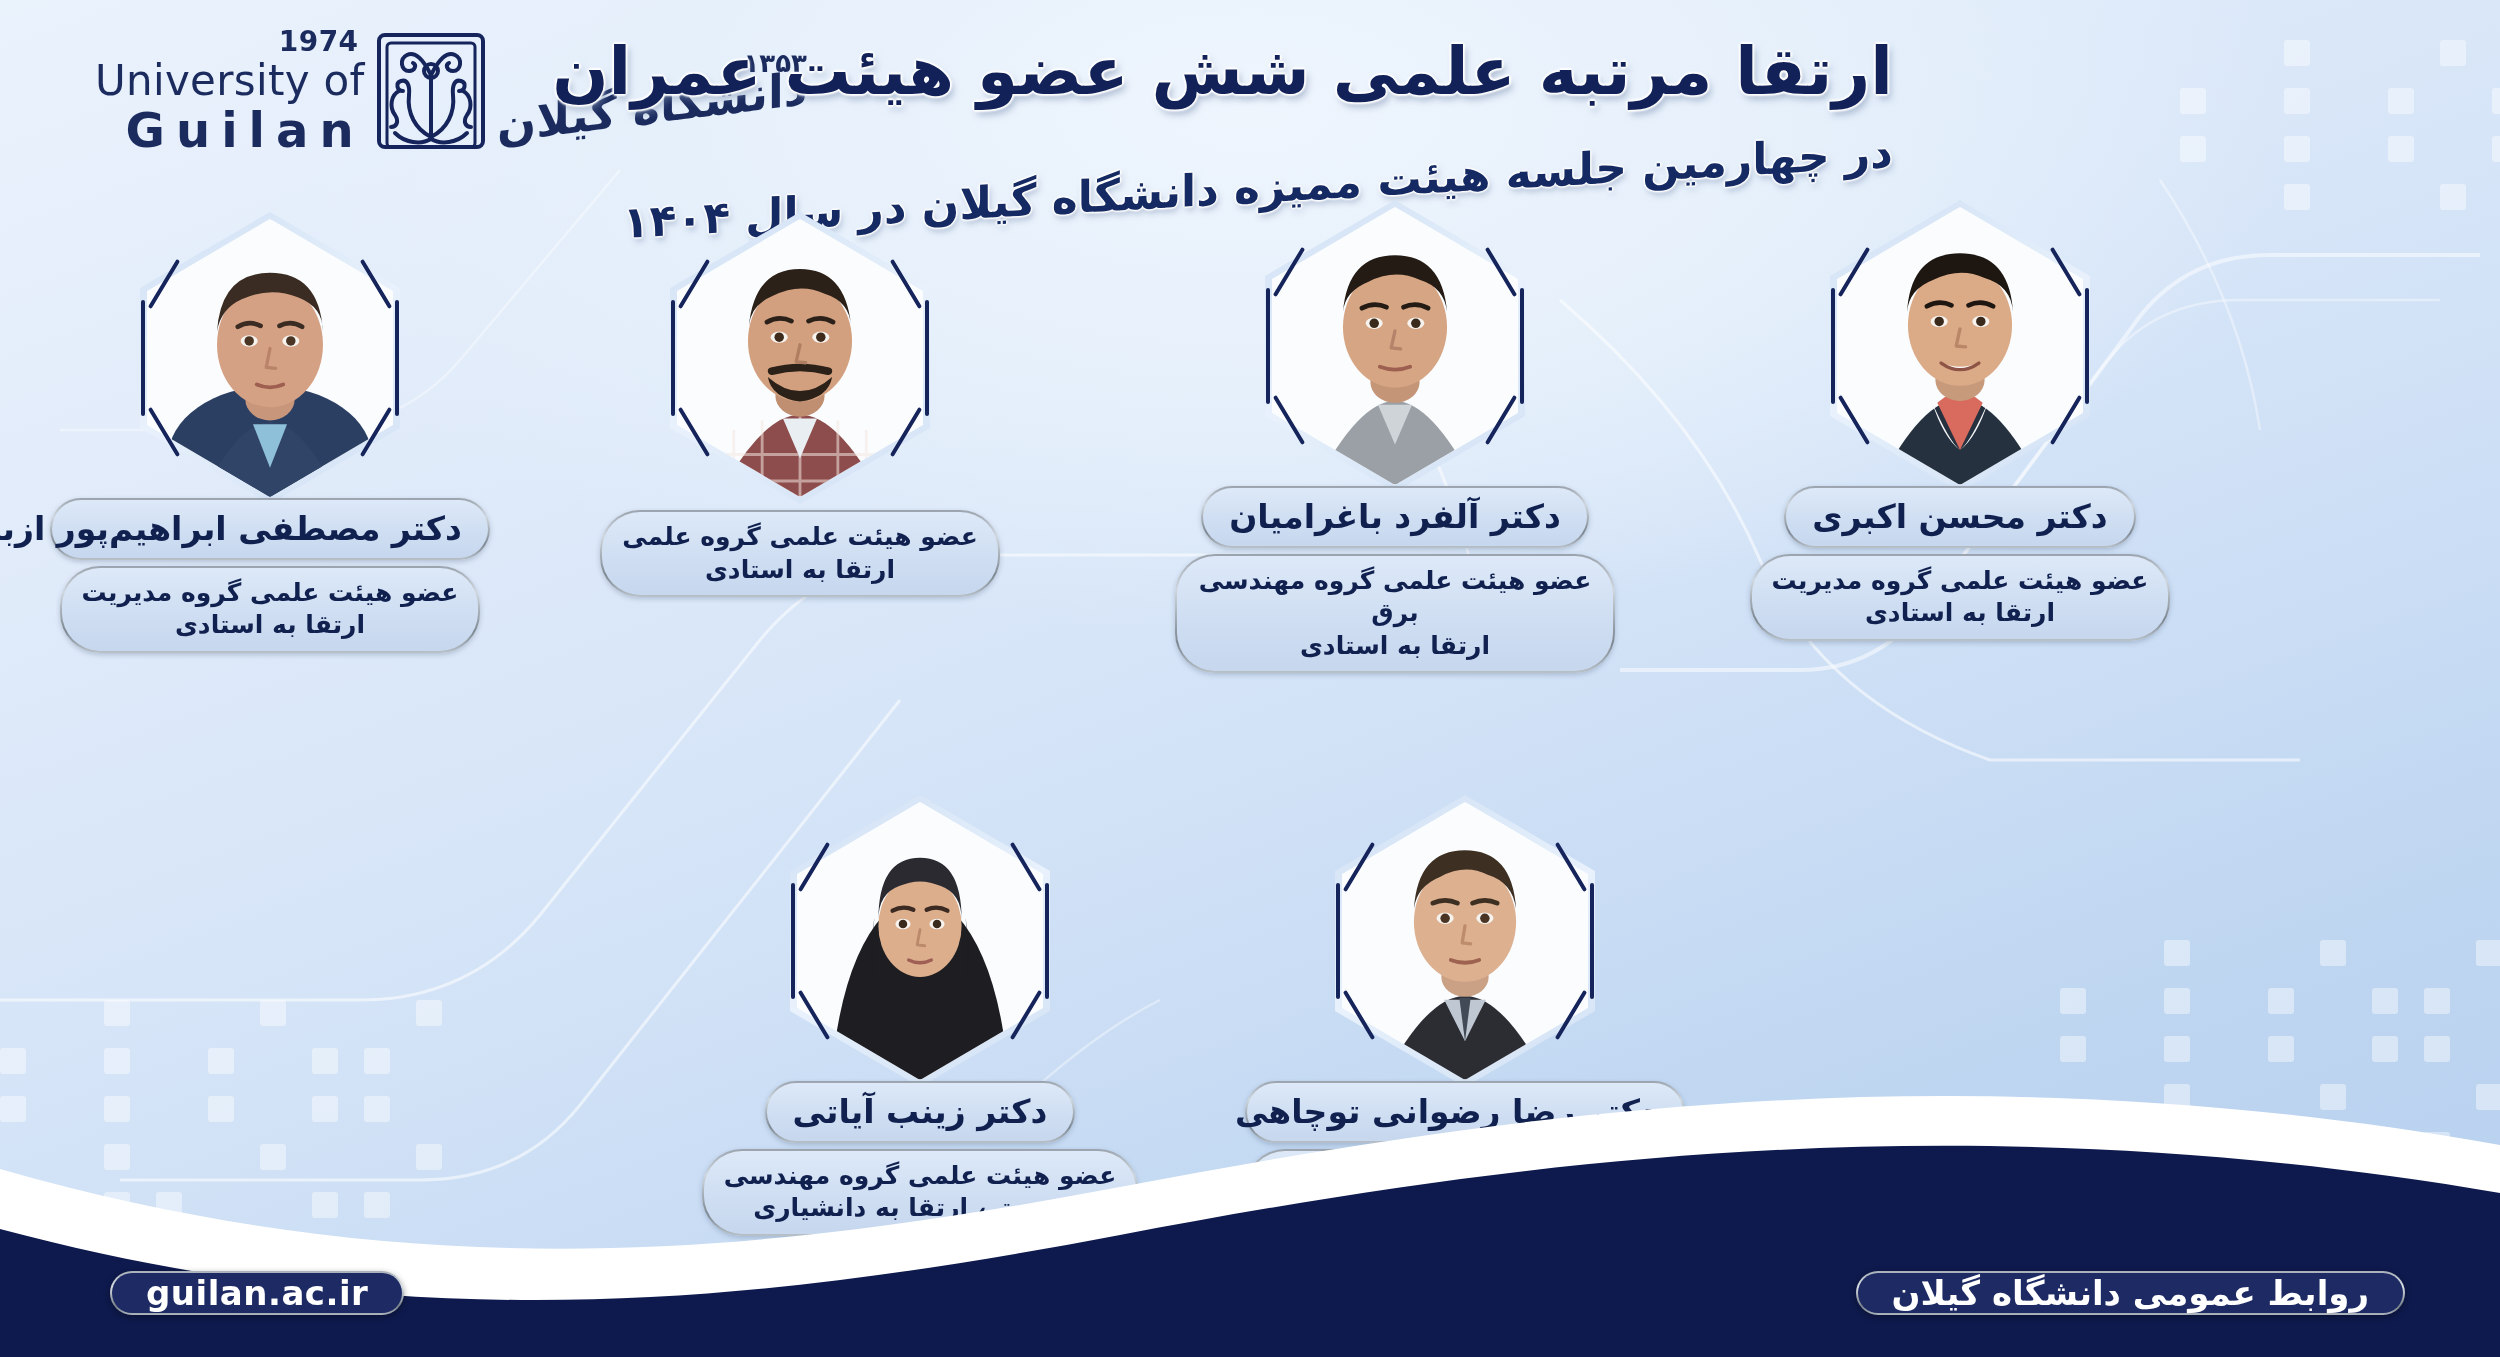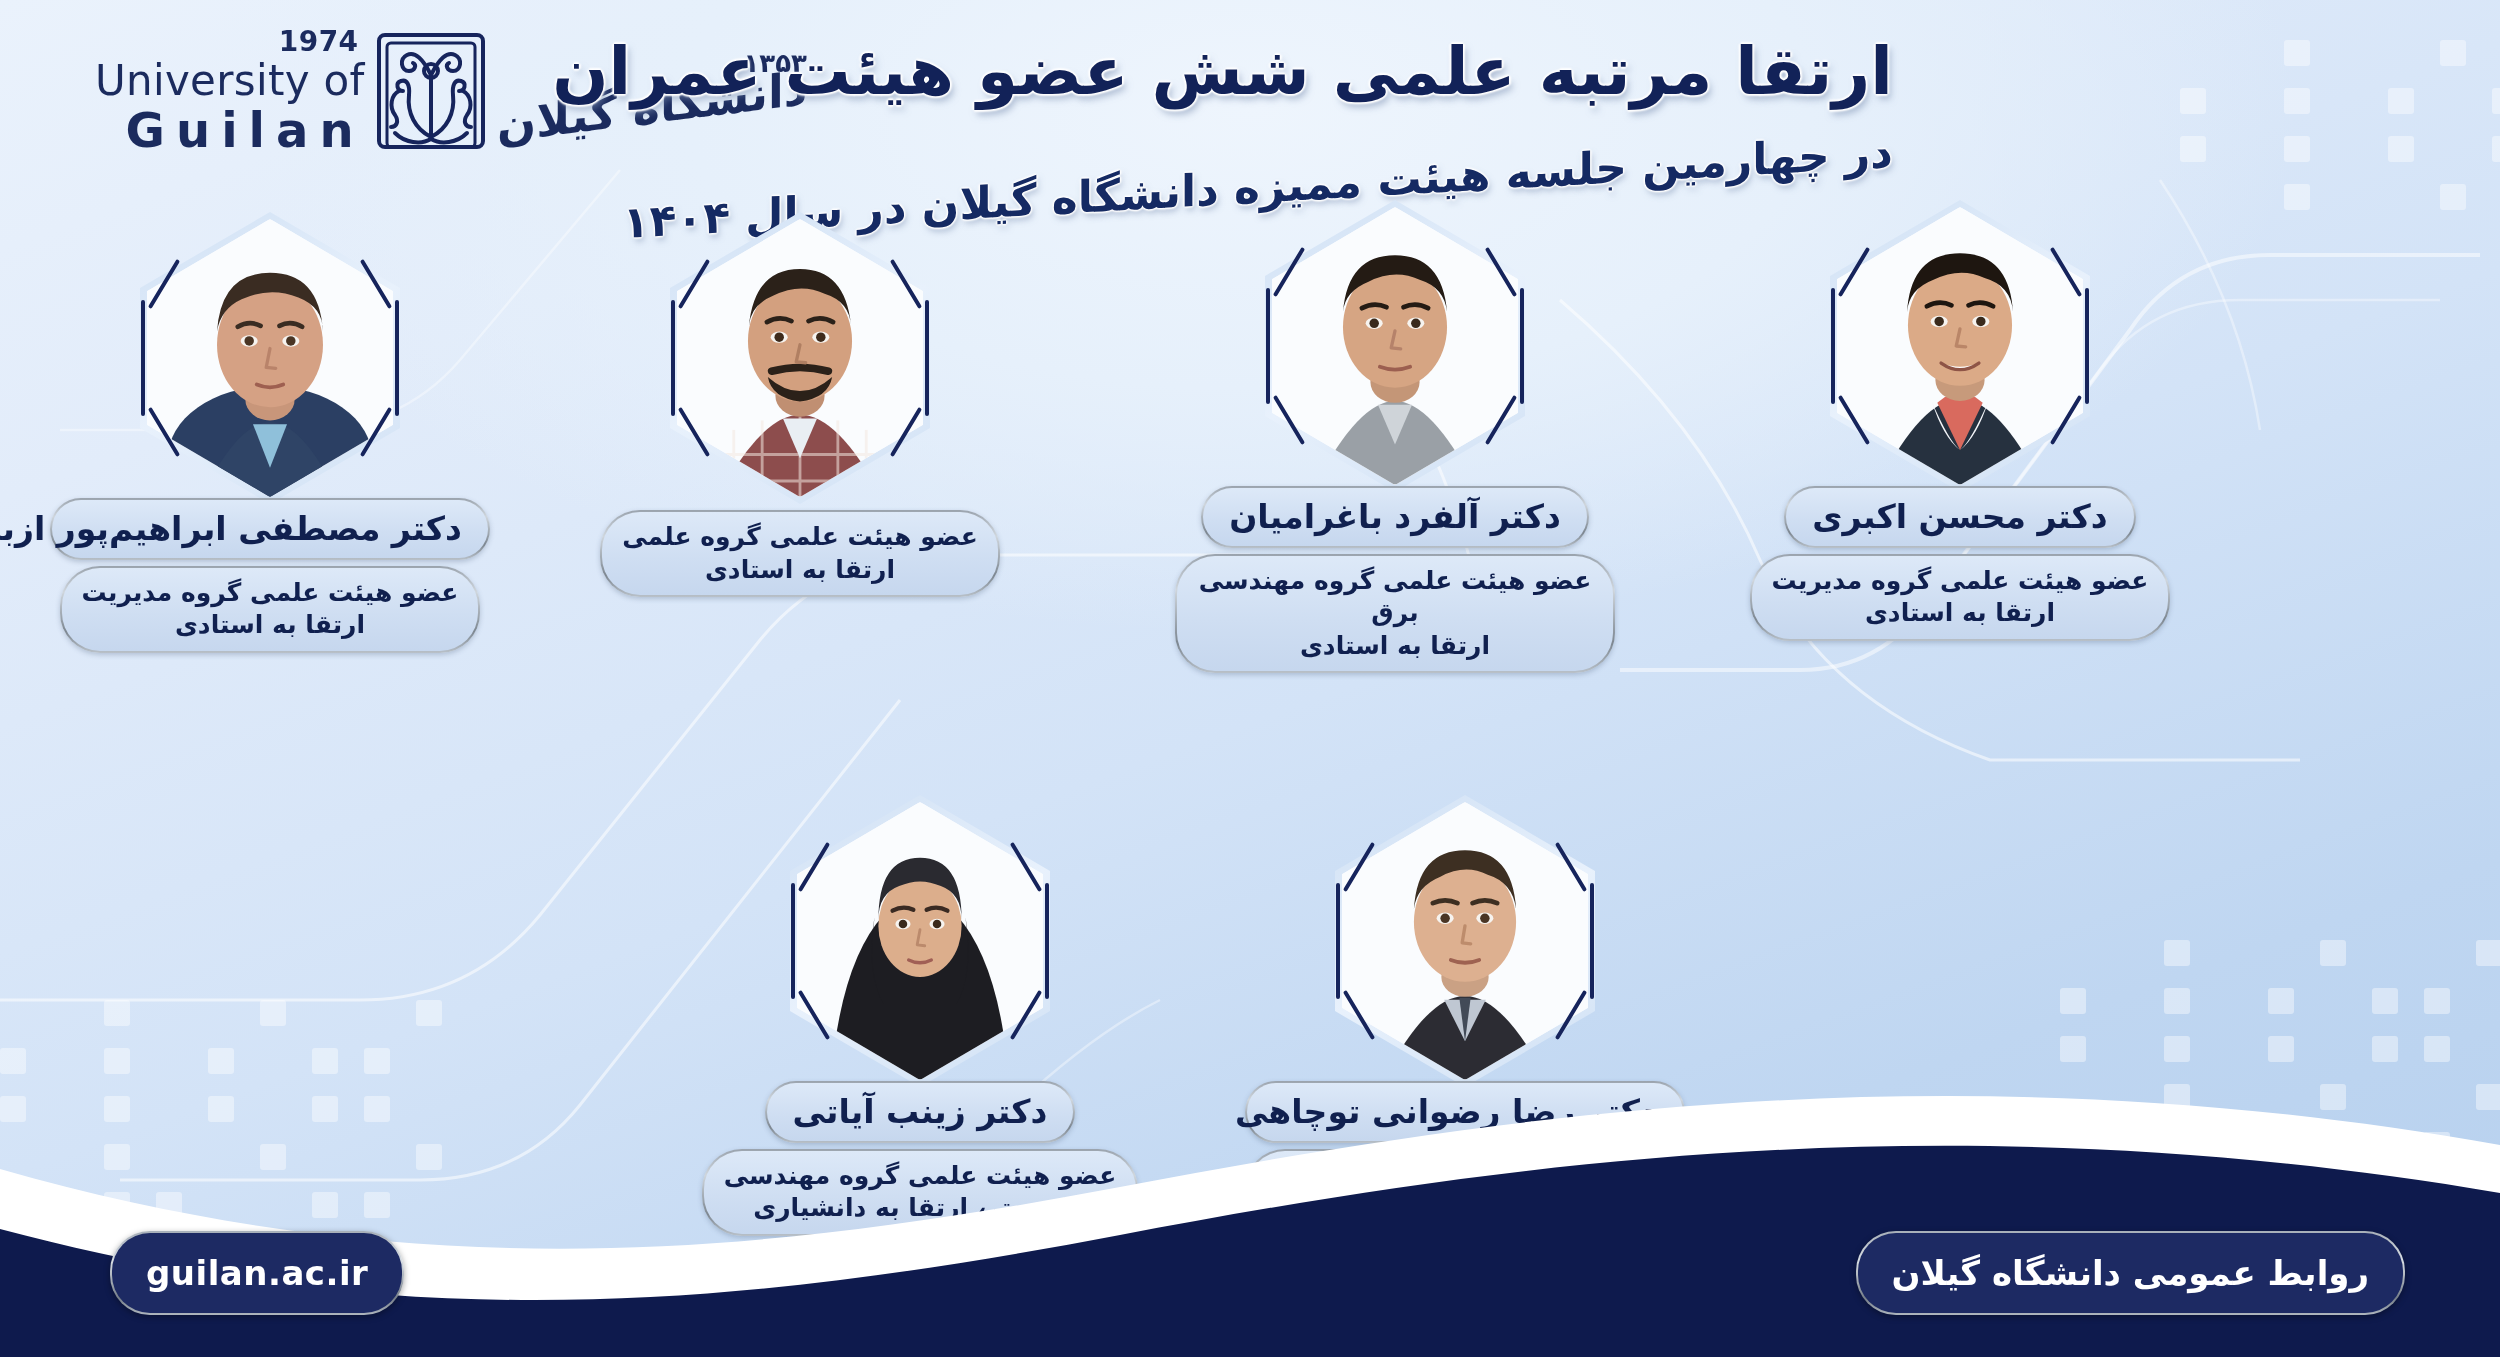--- a/index.html
+++ b/index.html
@@ -161,21 +161,21 @@
 
   .footer-pill{
     position:absolute;
     border-radius:40px;padding:2px;
     background:linear-gradient(180deg,#a7afb8 0%,#d7dde3 35%,#767f89 80%,#aeb6be 100%);
     box-shadow:0 2px 6px rgba(0,0,0,.35);
   }
   .footer-pill .fp-in{
     border-radius:38px;
     background:#1d2a63;
-    padding:20px 34px;
+    padding:0 34px;
   }
   .footer-text{color:#fff;font-weight:bold;font-size:34px;white-space:nowrap;}
   #footer-url{left:110px;bottom:42px;}
   #footer-url .footer-text{direction:ltr;letter-spacing:.5px;}
   #footer-pr{right:95px;bottom:42px;}
 </style>
 </head>
 <body>
 
 <div class="stage">

